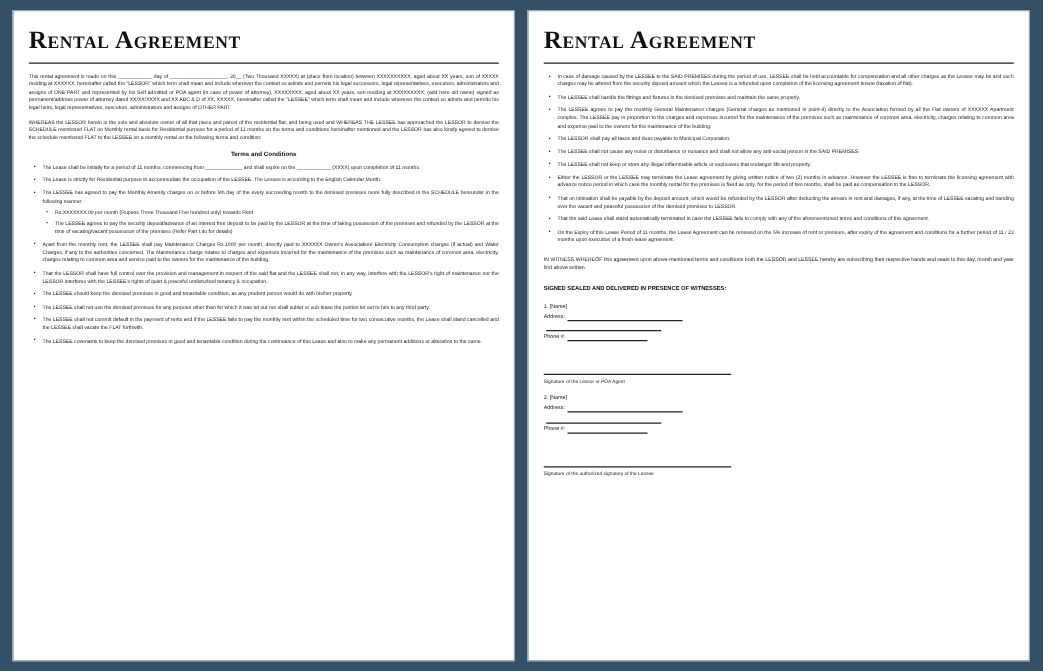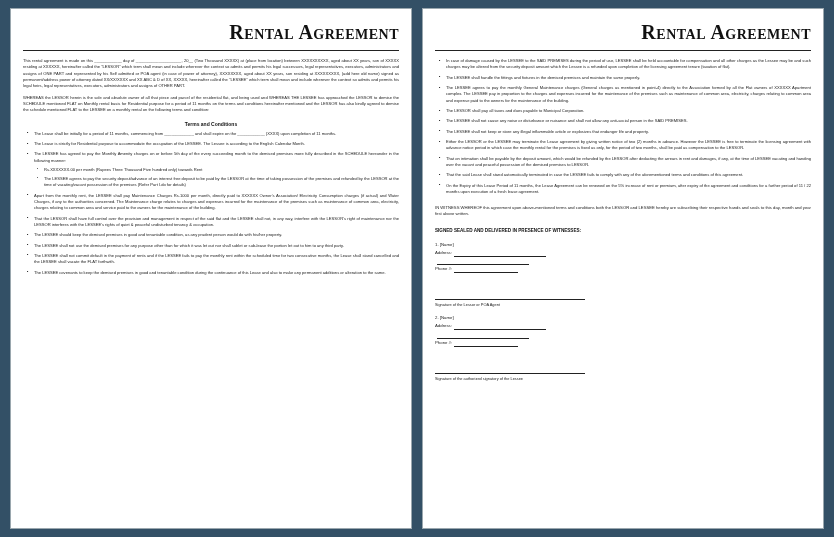--- a/index.html
+++ b/index.html
@@ -25,21 +25,21 @@
   .sheet {
     background: #ffffff;
     flex: 1 1 50%;
     box-sizing: border-box;
     border: 1px solid #9aa7ae;
     padding: 10px 12px 8px 12px;
     position: relative;
     overflow: hidden;
   }
   .doc-title {
-    text-align: right;
+    text-align: left;
     font-family: "Liberation Serif", serif;
     font-variant: small-caps;
     font-weight: bold;
     font-size: 20px;
     letter-spacing: 0.5px;
     color: #111;
     margin: 2px 0 6px 0;
   }
   .title-rule {
     border: 0;

